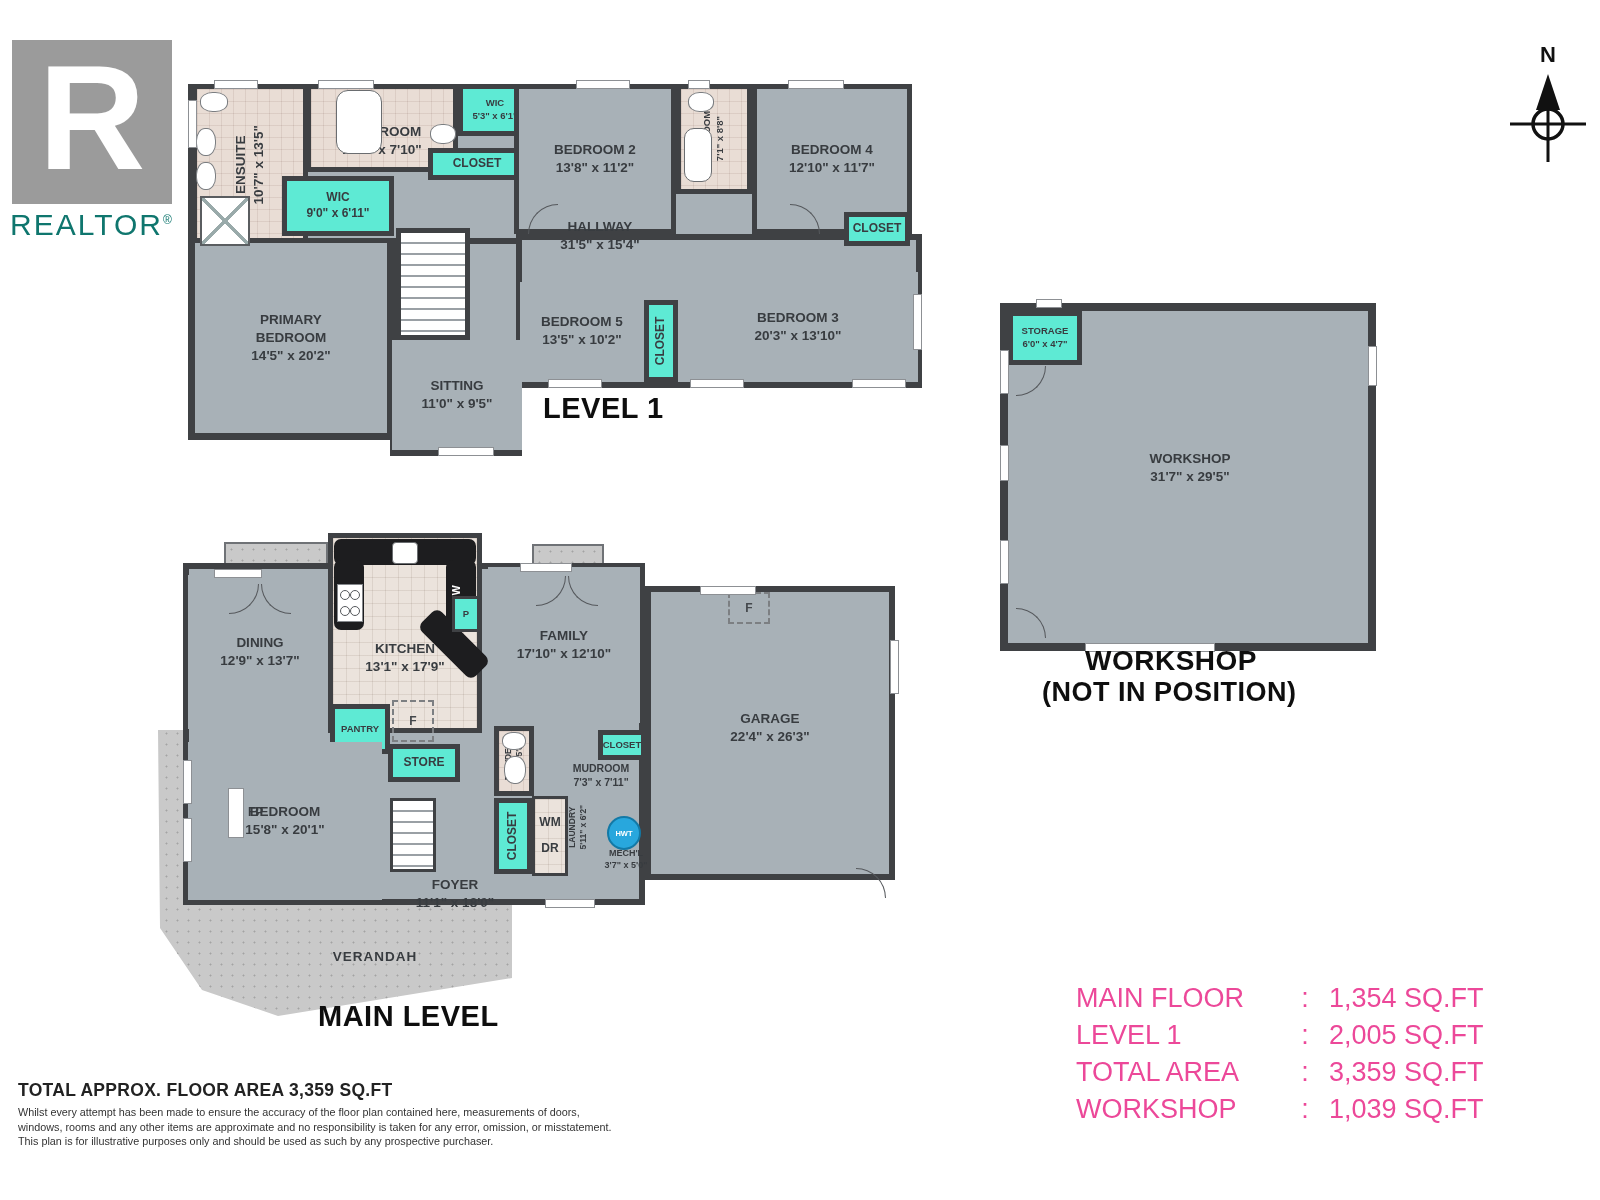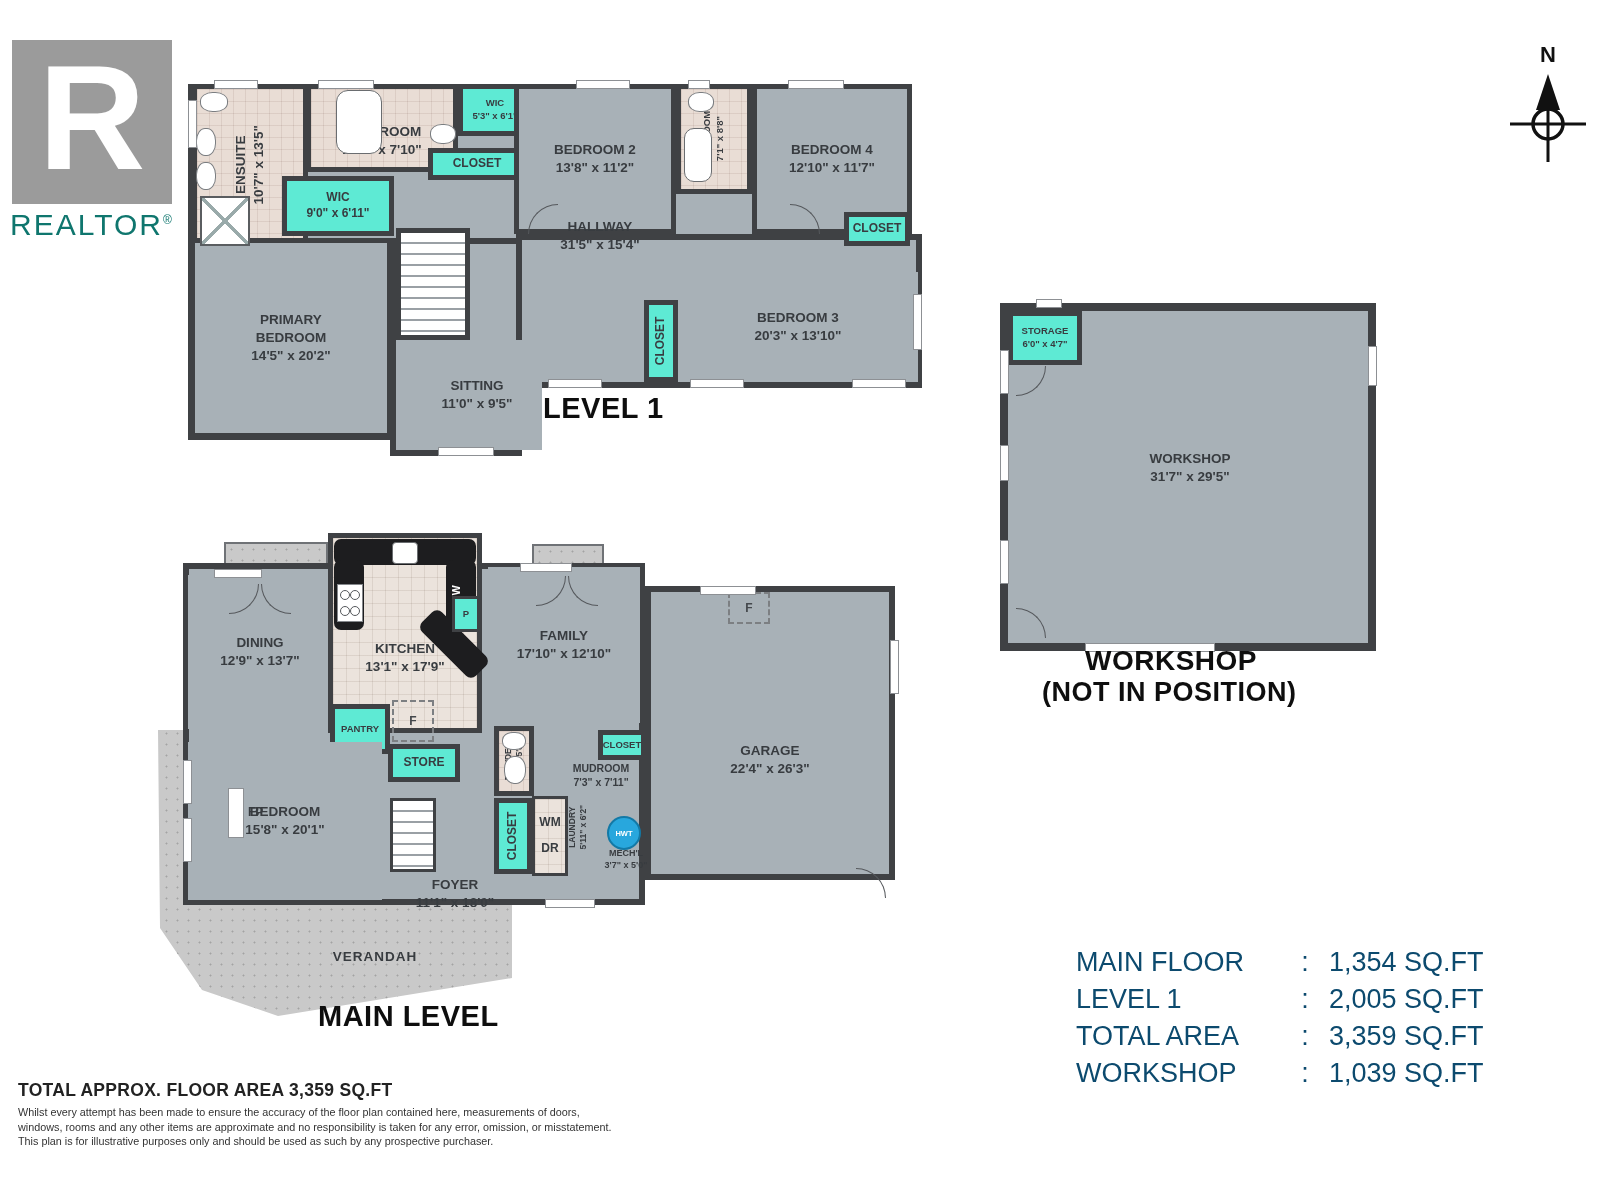--- a/index.html
+++ b/index.html
@@ -58,21 +58,21 @@
   
   .logobox{position:absolute;left:12px;top:40px;width:160px;height:164px;background:#9b9b9b;
            display:flex;align-items:center;justify-content:center;}
   .logobox .r{color:#fff;font-size:148px;font-weight:700;line-height:1;margin-top:-8px;}
   .logotext{position:absolute;left:10px;top:208px;color:#0f766e;font-size:30px;letter-spacing:2px;font-weight:400;}
   .logotext sup{font-size:12px;}
   
   .compass{position:absolute;left:1498px;top:42px;width:100px;height:120px;text-align:center;color:#111;}
   .compass .n{font-size:22px;font-weight:600;}
   
-  .summary{position:absolute;left:1076px;top:944px;color:#0c4a6e;}
+  .summary{position:absolute;left:1076px;top:980px;color:#ec4899;}
   .srow{display:flex;font-size:27px;line-height:37px;font-weight:500;}
   .slabel{width:205px;}
   .scolon{width:48px;text-align:center;}
   
   .footer{position:absolute;left:18px;top:1072px;color:#222;}
   .addr{font-size:15.5px;font-weight:700;letter-spacing:.2px;}
   .areal{font-size:17.5px;font-weight:700;margin-top:8px;letter-spacing:.3px;}
   .disc{font-size:10.8px;font-weight:400;color:#333;line-height:1.35;margin-top:4px;}
 </style>
 </head>
@@ -156,24 +156,30 @@
     <span>HALLWAY</span>
     <span>31'5" x 15'4"</span>
   </div>
   <div class="room gray" style="left:190px;top:238px;width:202px;height:200px;">
     <div class="lbl" style="max-width:110px;white-space:normal;">
       <span style="white-space:normal;">PRIMARY BEDROOM</span>
       <span>14'5" x 20'2"</span>
     </div>
   </div>
   <div class="stairs" style="left:396px;top:228px;width:74px;height:112px;"></div>
-  <div class="room gray noborder" style="left:412px;top:340px;width:130px;height:110px;justify-content:center;">
+  <div class="room gray noborder" style="left:392px;top:340px;width:130px;height:110px;justify-content:center;">
     <div class="lbl">
       <span>SITTING</span>
       <span>11'0" x 9'5"</span>
+    </div>
+  </div>
+  <div class="room gray noborder" style="left:520px;top:282px;width:124px;height:98px;">
+    <div class="lbl">
+      <span>BEDROOM 5</span>
+      <span>13'5" x 10'2"</span>
     </div>
   </div>
   <div class="room peach" style="left:644px;top:300px;width:34px;height:82px;">
     <div class="lbl md vert">
       <span>CLOSET</span>
     </div>
   </div>
   <div class="room gray noborder" style="left:678px;top:272px;width:240px;height:110px;">
     <div class="lbl">
       <span>BEDROOM 3</span>
@@ -264,21 +270,21 @@
     <div class="lbl sm">P</div>
   </div>
 
   <div class="room gray noborder" style="left:488px;top:567px;width:152px;height:156px;">
     <div class="lbl">
       <span>FAMILY</span>
       <span>17'10" x 12'10"</span>
     </div>
   </div>
 
-  <div class="abs lbl" style="left:700px;top:710px;width:140px;text-align:center;margin-top:32px;">
+  <div class="abs lbl" style="left:700px;top:710px;width:140px;text-align:center;">
     <span>GARAGE</span>
     <span>22'4" x 26'3"</span>
   </div>
   <div class="dashedbox" style="left:728px;top:592px;width:42px;height:32px;">
     <span>F</span>
   </div>
 
   <div class="room peach" style="left:330px;top:704px;width:60px;height:50px;">
     <div class="lbl sm">PANTRY</div>
   </div>

